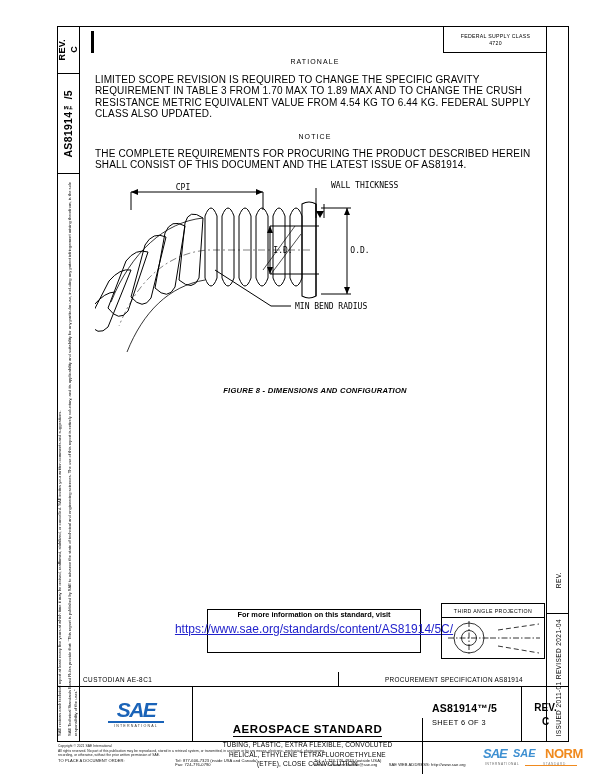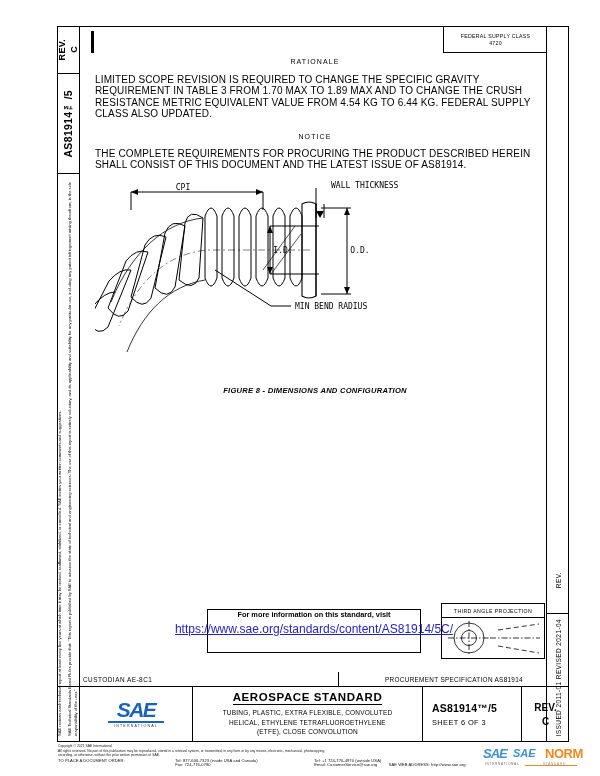--- a/index.html
+++ b/index.html
@@ -93,21 +93,21 @@
   .tb{position:absolute;left:57px;top:672px;width:512px;height:70px;}
   .tb .row1{position:absolute;left:0;top:0;width:512px;height:14px;border-bottom:1.2px solid #000;}
   .tb .cust{position:absolute;left:0;top:0;width:281px;height:14px;
        display:flex;align-items:center;padding-left:26px;box-sizing:border-box;font-size:6.4px;letter-spacing:.5px;}
   .tb .procsep{position:absolute;left:281px;top:0;width:1.2px;height:14px;background:#000;}
   .tb .proc{position:absolute;left:282px;top:0;width:230px;height:14px;
        display:flex;align-items:center;justify-content:center;font-size:6.4px;letter-spacing:.3px;}
   .tb .row2{position:absolute;left:0;top:14px;width:512px;height:56px;}
   .cell{position:absolute;top:0;height:56px;box-sizing:border-box;border-right:1.2px solid #000;}
   .c-logo{left:22px;width:114px;display:flex;align-items:center;justify-content:center;border-left:1.2px solid #000;}
-  .c-title{left:136px;width:230px;display:flex;flex-direction:column;align-items:center;justify-content:center;padding:8px 4px;box-sizing:border-box;}
+  .c-title{left:136px;width:230px;display:flex;flex-direction:column;align-items:center;justify-content:center;padding:8px 4px;box-sizing:border-box;margin-top:32px;}
   .c-title .as{font-size:11.5px;font-weight:bold;letter-spacing:.6px;border-bottom:1px solid #000;padding-bottom:1px;margin-bottom:3px;}
   .c-title .desc{font-size:6.5px;line-height:9.4px;text-align:center;letter-spacing:.2px;}
   .c-num{left:366px;width:99px;display:flex;flex-direction:column;justify-content:center;padding-left:9px;box-sizing:border-box;}
   .c-num .n1{font-size:10.5px;font-weight:bold;letter-spacing:.2px;}
   .c-num .n2{font-size:7.4px;margin-top:4px;letter-spacing:.4px;}
   .c-rev{left:465px;width:47px;border-right:none;display:flex;flex-direction:column;align-items:center;justify-content:center;}
   .c-rev .r1{font-size:10px;font-weight:bold;}
   .c-rev .r2{font-size:10px;font-weight:bold;margin-top:3px;}
 
   

